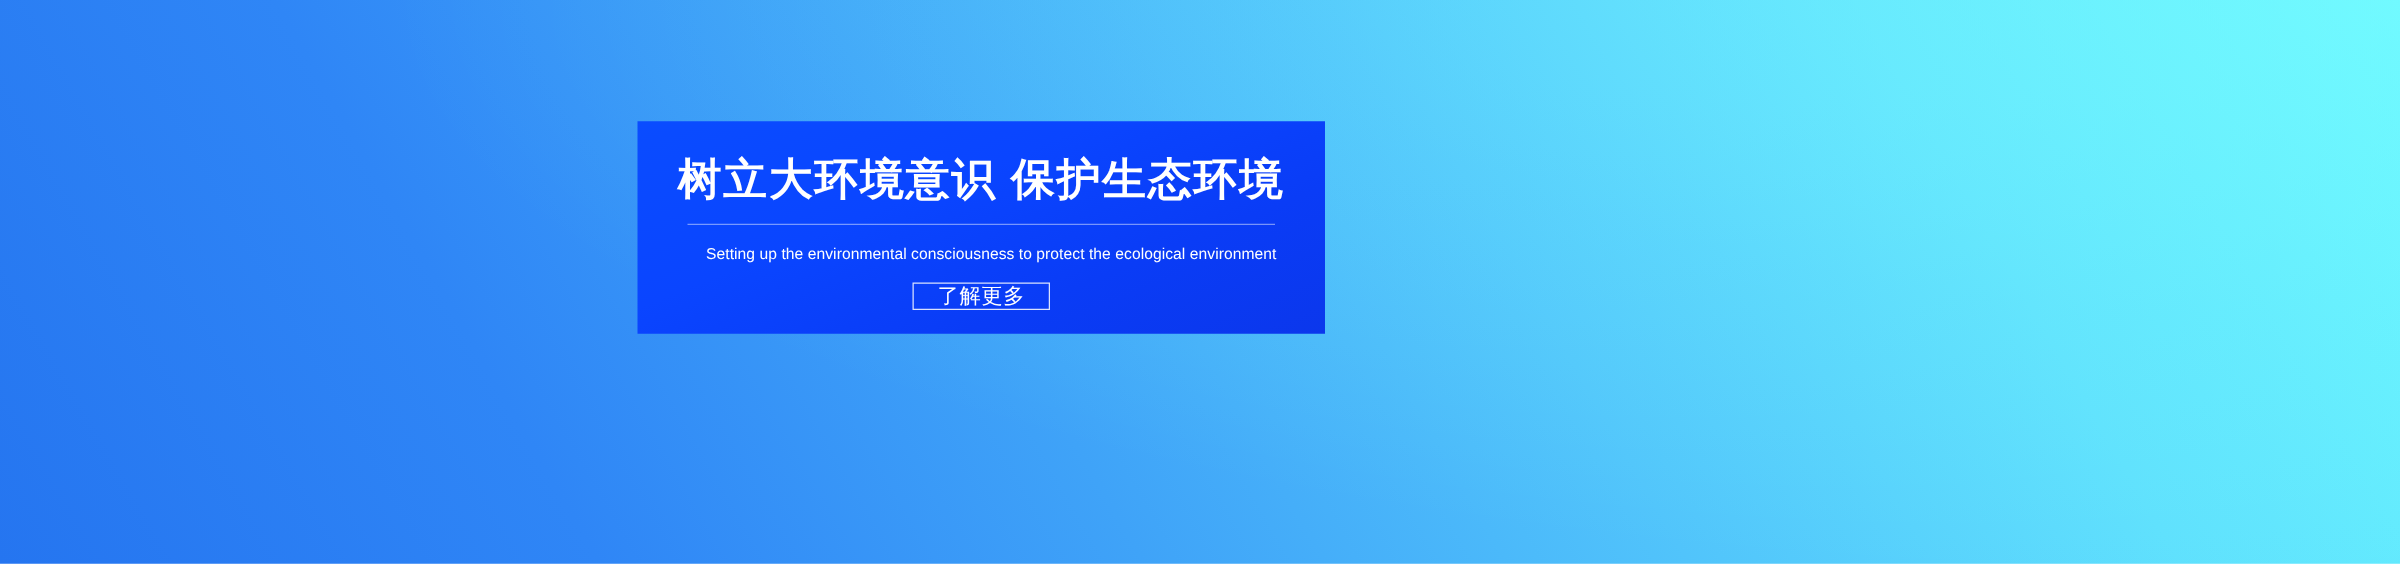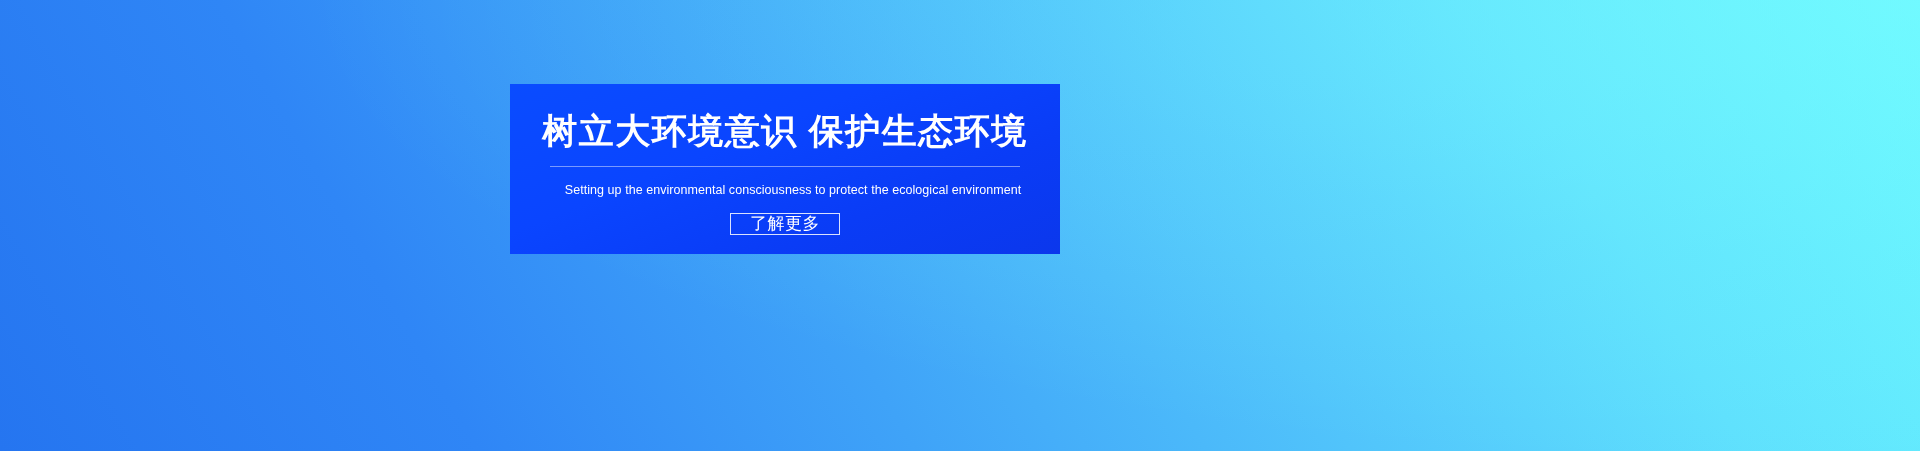--- a/index.html
+++ b/index.html
@@ -38,21 +38,21 @@
       radial-gradient(120% 150% at 100% 0%,
         rgba(120,252,255,0.55) 0%,
         rgba(120,252,255,0.18) 38%,
         rgba(120,252,255,0.0) 70%);
   }
 
   
   #content-panel {
     position: absolute;
     left: 510px;
-    top: 84px;
+    top: 97px;
     width: 550px;
     height: 170px;
     box-sizing: border-box;
     z-index: 2;
     background:
       linear-gradient(158deg,
         #0a4cff 0%,
         #0a45ff 38%,
         #0a3cf6 70%,
         #0b37ec 100%);

